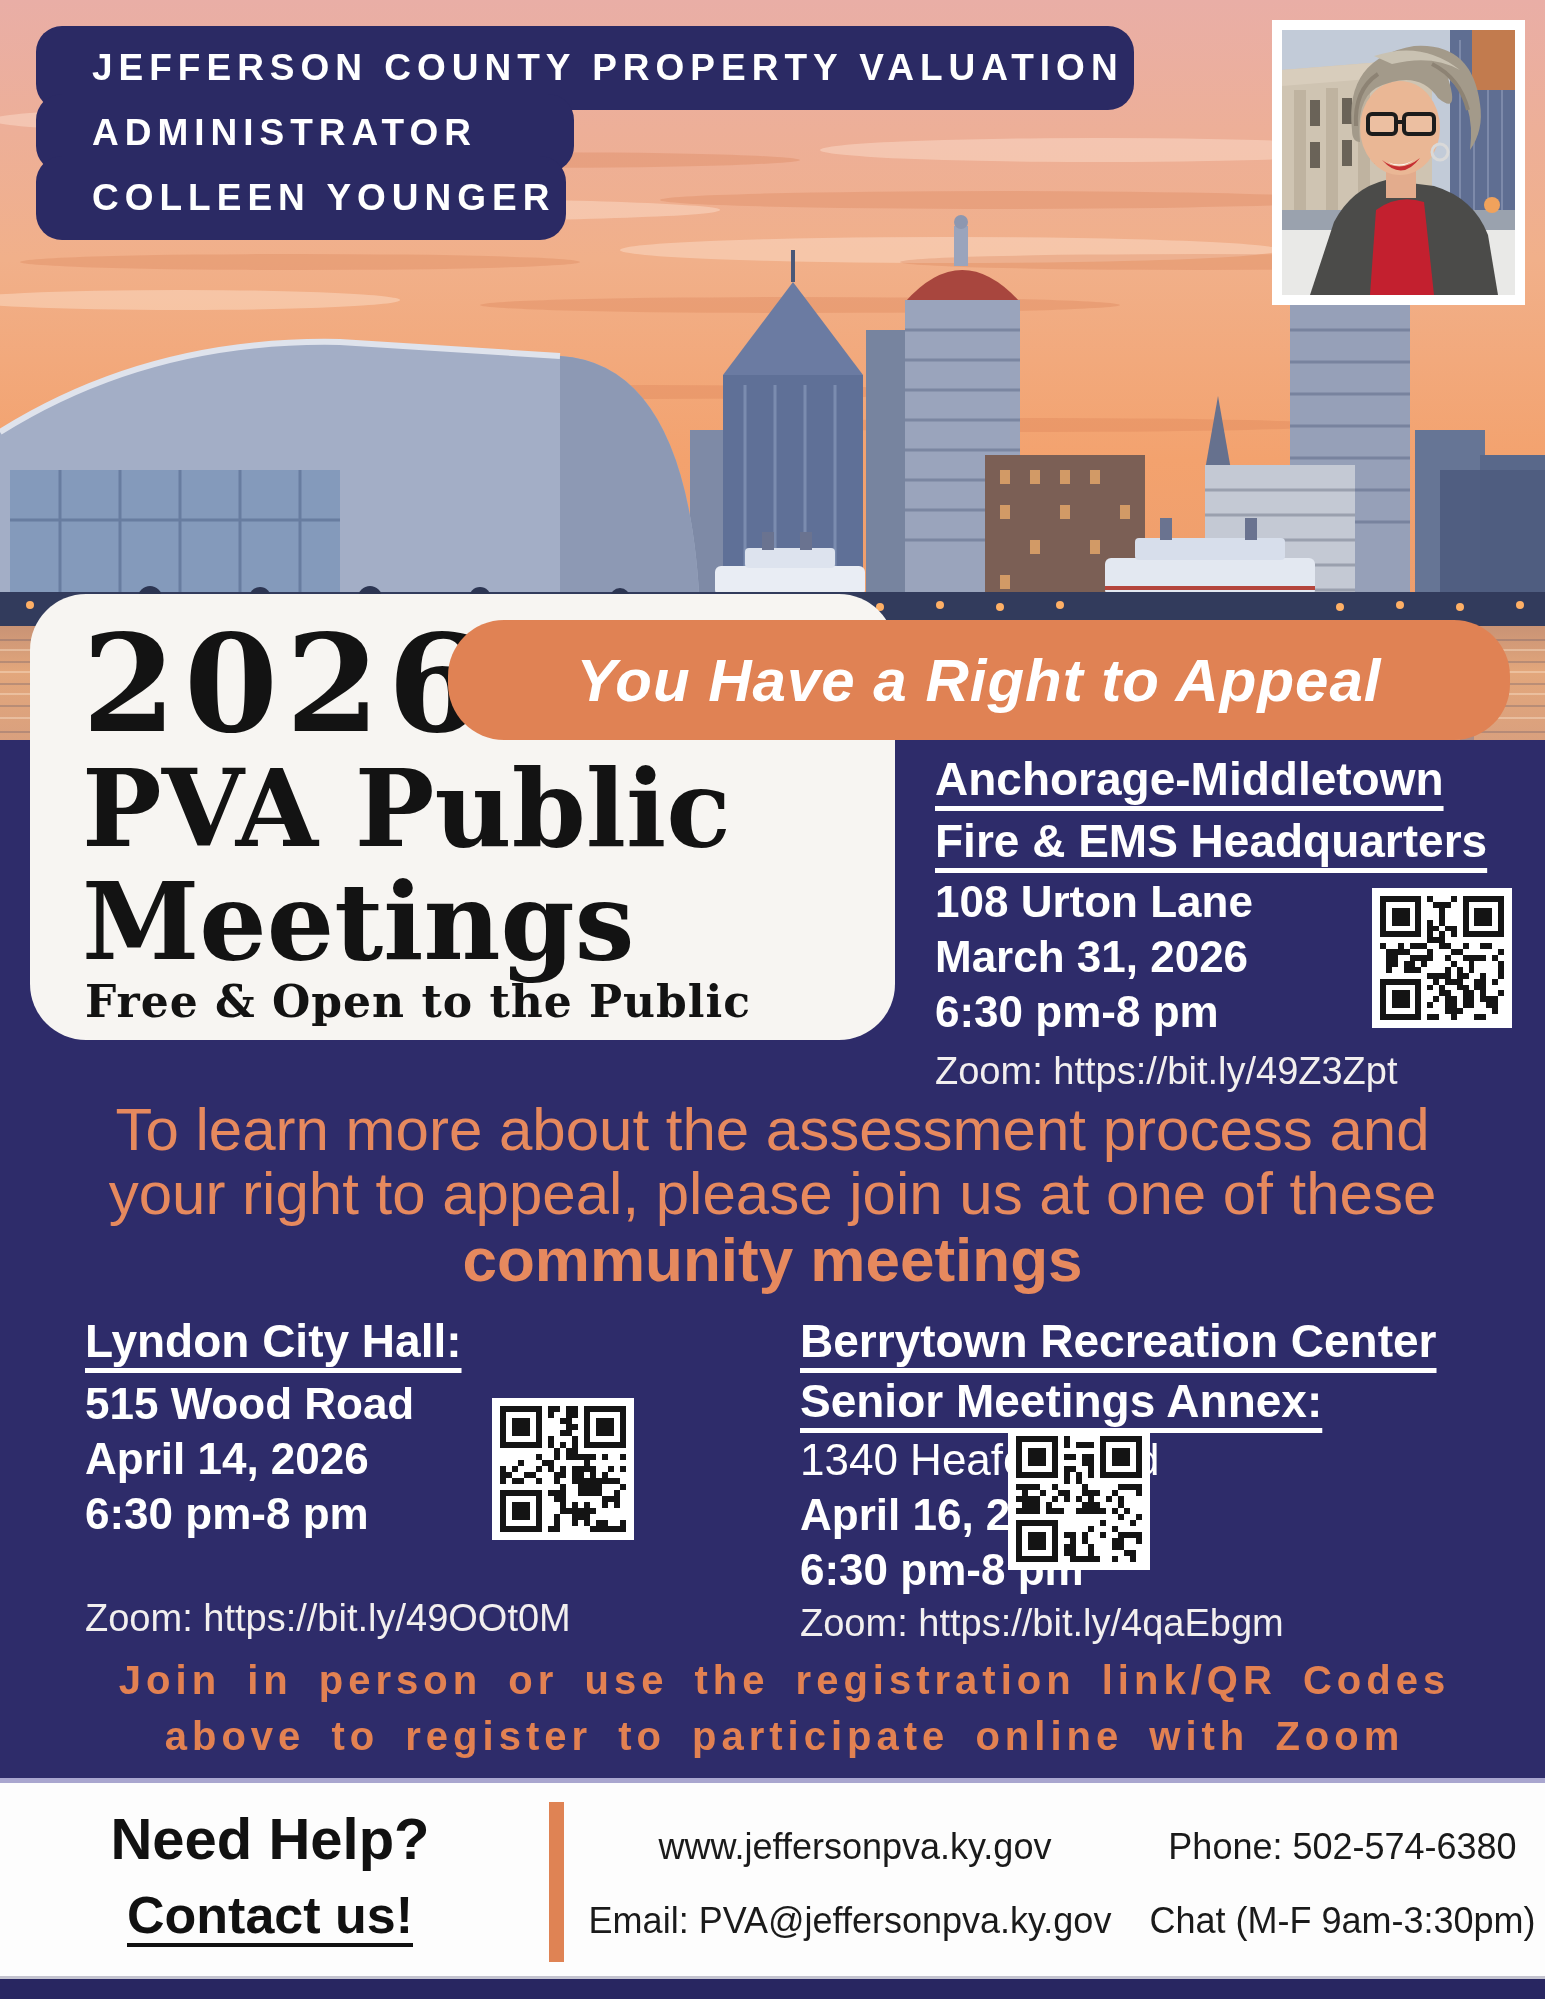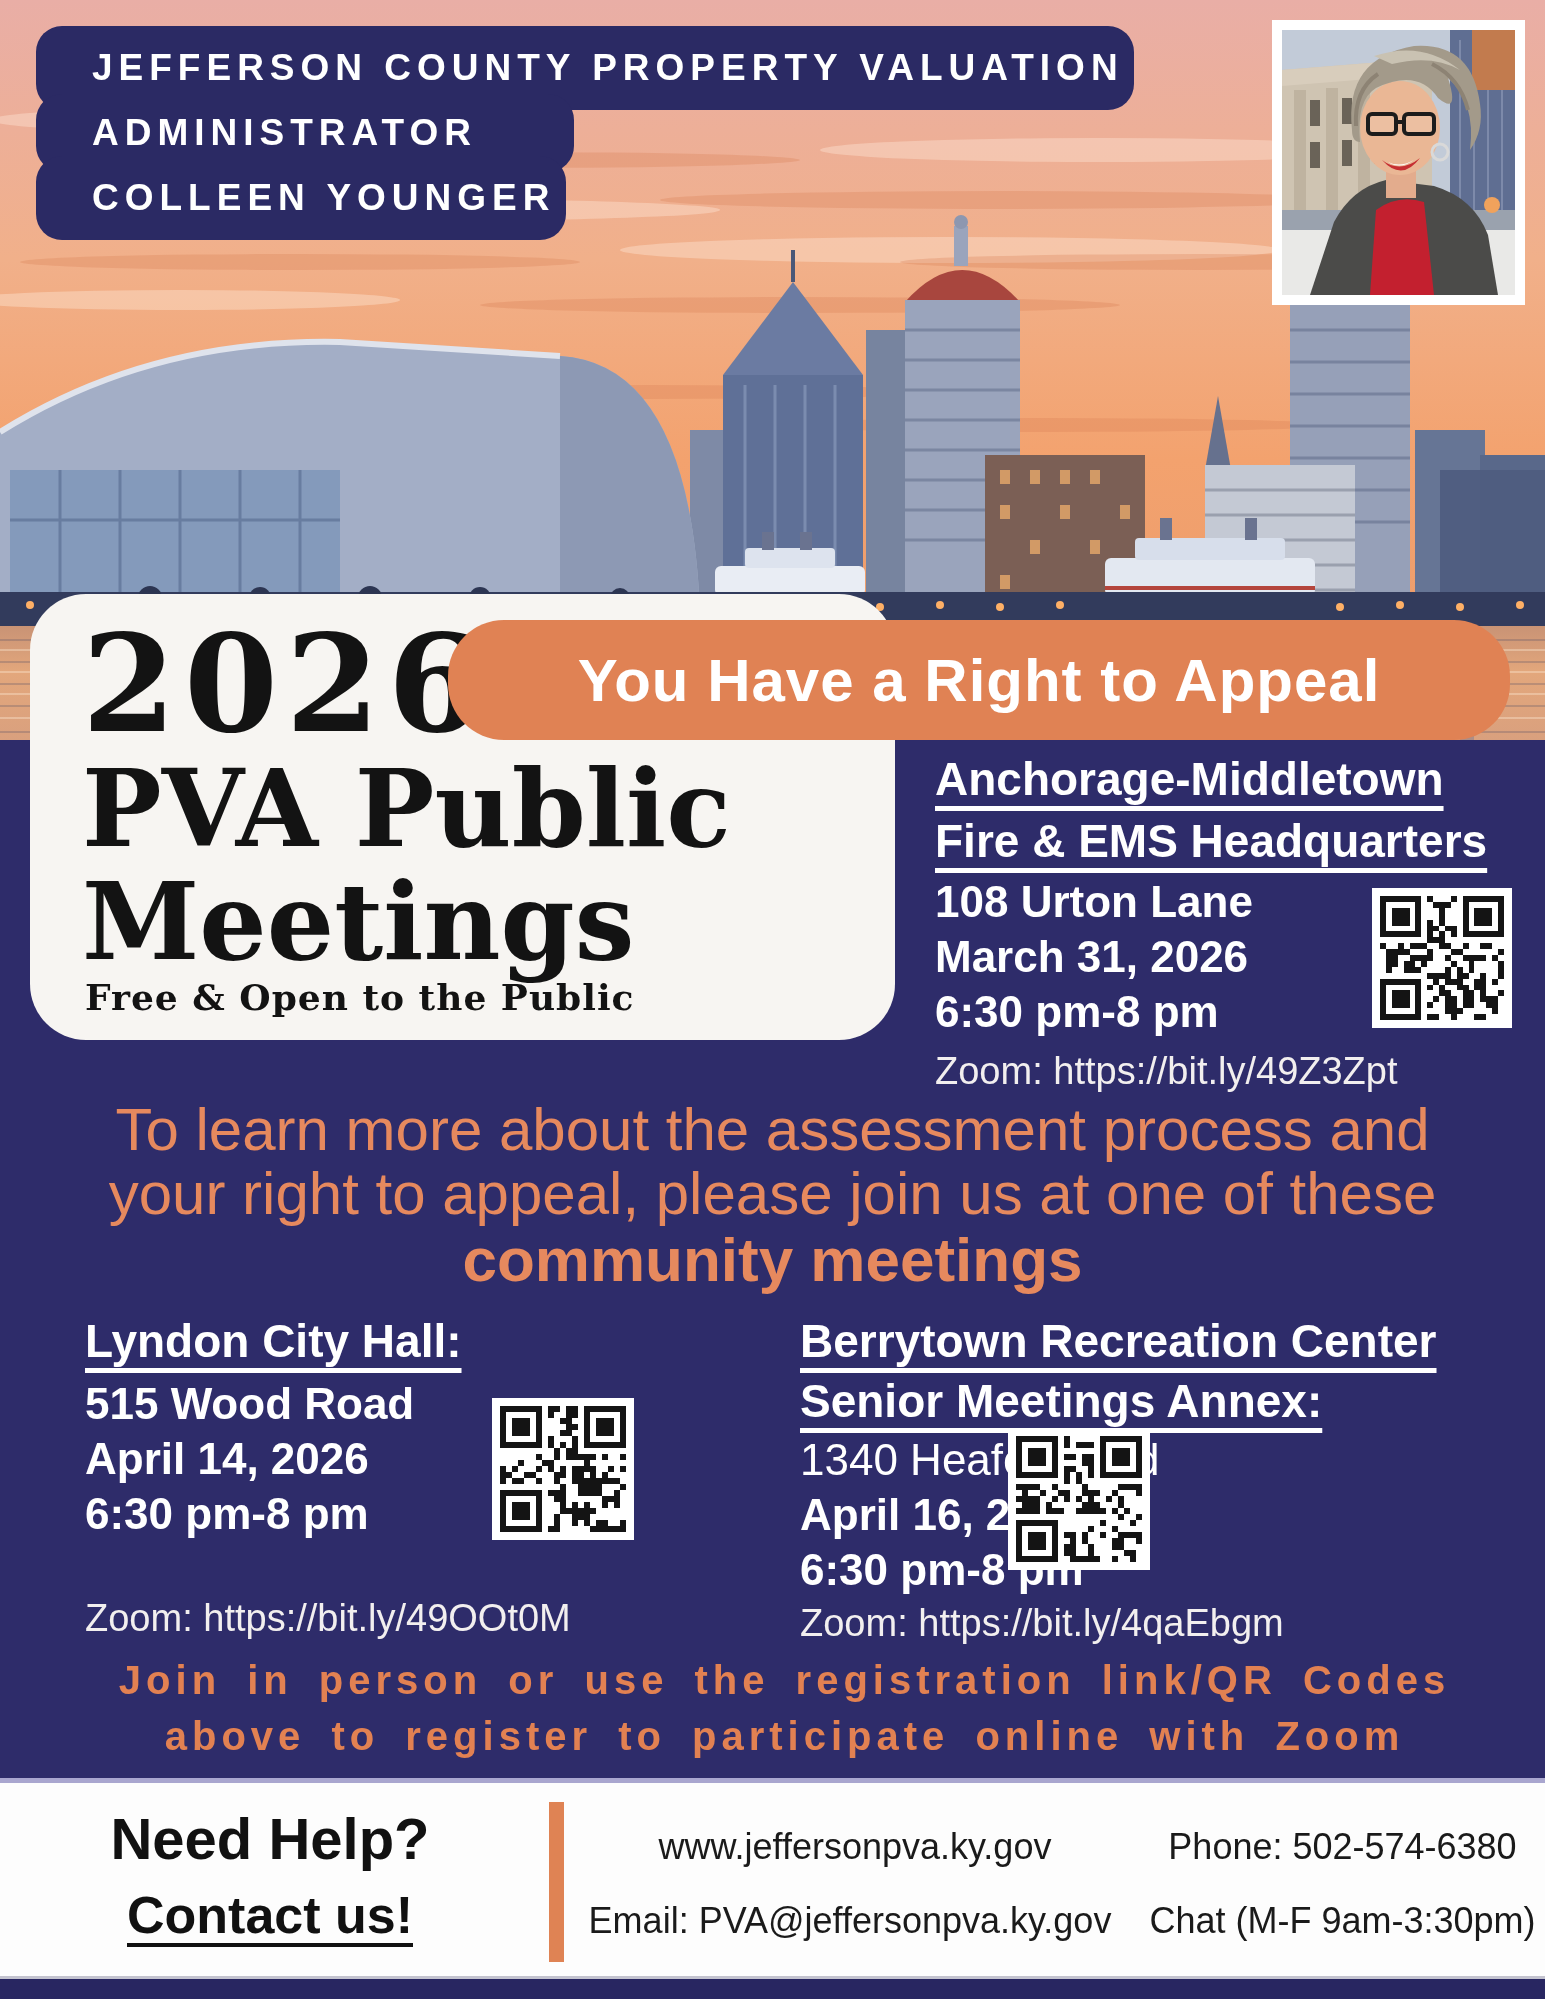--- a/index.html
+++ b/index.html
@@ -27,25 +27,25 @@
   
   .navy{left:0;top:740px;width:1545px;height:1038px;background:#2e2c6a;}
 
   
   .white-card{left:30px;top:594px;width:865px;height:446px;background:#f7f5f2;border-radius:56px;}
   .year{position:absolute;left:52px;top:22px;font-family:"DejaVu Serif",serif;font-weight:700;
         font-size:135px;line-height:1;letter-spacing:8px;color:#131313;}
   .main-title{position:absolute;left:52px;top:158px;font-family:"DejaVu Serif",serif;font-weight:700;
         font-size:106px;line-height:1.07;color:#131313;}
   .subtitle{position:absolute;left:55px;top:382px;font-family:"DejaVu Serif",serif;font-weight:700;
-        font-size:36px;color:#131313;letter-spacing:1px;}
+        font-size:44px;color:#131313;letter-spacing:1px;}
 
   
   .pill{left:448px;top:620px;width:1062px;height:120px;background:#e08254;border-radius:56px;
-        display:flex;align-items:center;justify-content:center;}
+        display:flex;align-items:center;justify-content:center;font-style:italic;}
   .pill span{color:#fff;font-weight:700;font-size:60px;letter-spacing:1px;white-space:nowrap;}
 
   
   .meeting{color:#fff;}
   .m-head{display:block;font-weight:700;font-size:46px;line-height:58px;white-space:nowrap;
           text-decoration:underline;text-decoration-thickness:5px;text-underline-offset:11px;}
   .m-line{display:block;font-weight:700;font-size:44px;line-height:55px;white-space:nowrap;}
   .m-line.regular{font-weight:400;}
   .m-zoom{display:block;font-weight:400;font-size:38px;line-height:48px;white-space:nowrap;color:#f2efef;}
   .meeting1{left:935px;top:750px;}

